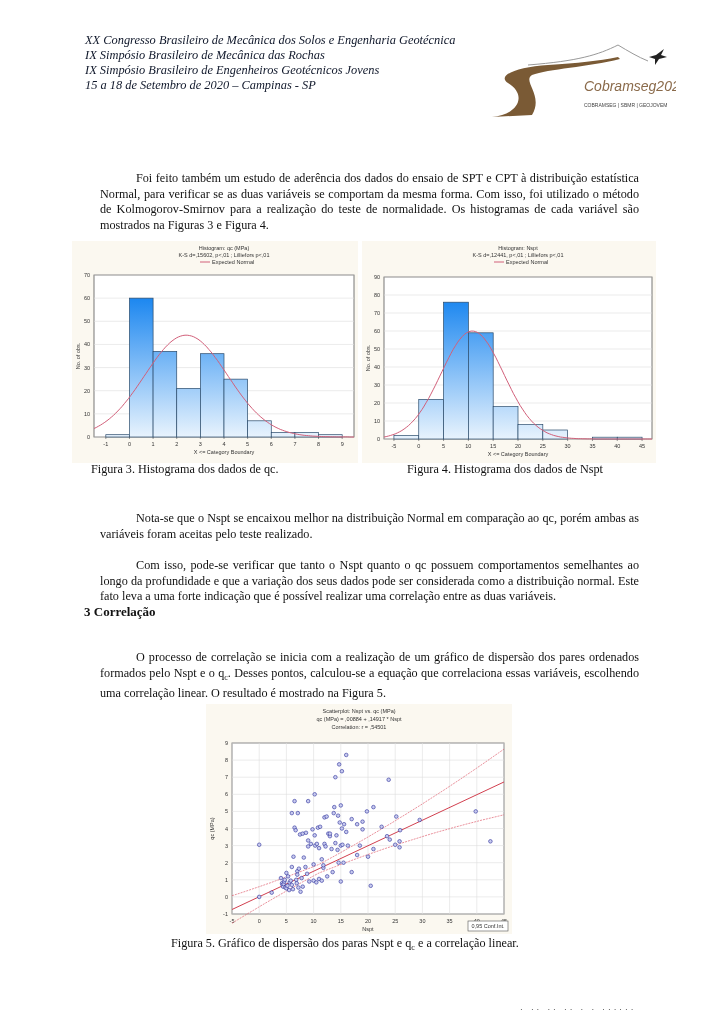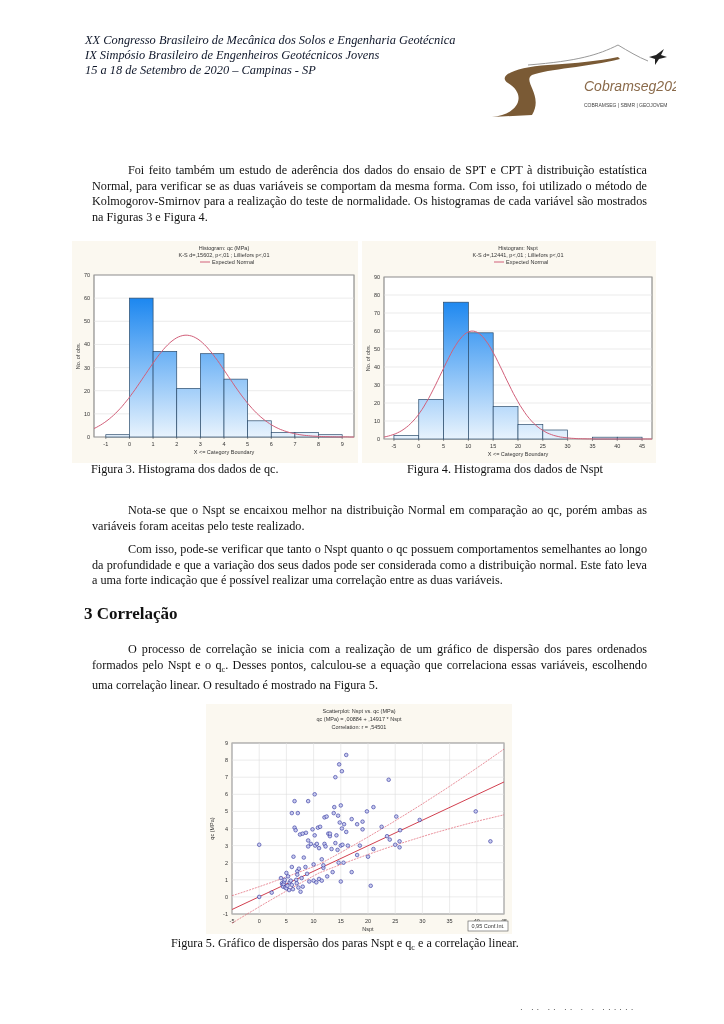--- a/index.html
+++ b/index.html
@@ -1,32 +1,33 @@
 <!DOCTYPE html>
 <html><head>
 <meta charset="utf-8">
 <style>
   html, body { margin:0; padding:0; background:#ffffff; }
   body { width:724px; height:1024px; position:relative; overflow:hidden; font-family:"Liberation Serif", serif; color:#111; }
   .header-lines { position:absolute; left:85px; top:33px; font-style:italic; font-size:12.4px; line-height:15px; color:#0f172a; }
   .header-lines div { white-space:nowrap; }
   .logo { position:absolute; left:488px; top:35px; width:188px; height:90px; }
   .para { position:absolute; left:84px; width:571px; font-size:12.2px; line-height:15.6px; text-align:justify; }
-  .para p { margin:8px; text-indent:36px; }
+  .para p { margin:16px; text-indent:36px; }
   .fig { position:absolute; background:#fbf8f0; }
   .cap { position:absolute; font-size:12.2px; white-space:nowrap; }
-  .heading { position:absolute; left:84px; top:604px; font-weight:bold; font-size:17px; }
+  .heading { position:absolute; left:84px; top:604px; font-weight:bold; font-size:13px; }
   .footer-frag { position:absolute; left:520px; top:1005px; font-size:8px; color:#444; letter-spacing:3px; font-family:"Liberation Sans", sans-serif; }
   svg text { font-family:"Liberation Sans", sans-serif; }
 </style>
 </head>
 <body>
 
 <div class="header-lines">
   <div>XX Congresso Brasileiro de Mecânica dos Solos e Engenharia Geotécnica</div>
+  <div>IX Simpósio Brasileiro de Mecânica das Rochas</div>
   <div>IX Simpósio Brasileiro de Engenheiros Geotécnicos Jovens</div>
   <div>15 a 18 de Setembro de 2020 – Campinas - SP</div>
 </div>
 
 <svg class="logo" viewBox="0 0 188 90">
   <path d="M4 82 C 30 80, 40 60, 20 48 C 8 40, 30 32, 60 30 C 90 28, 110 26, 130 22 L 132 24 C 100 32, 60 34, 44 40 C 34 46, 56 60, 44 80 Z" fill="#7a5a35"></path>
   <path d="M40 30 C 90 26, 110 20, 130 10 C 140 16, 150 22, 160 26" fill="none" stroke="#999" stroke-width="1"></path>
   <path d="M168 20 l8 -6 l-3 6 l6 2 l-8 2 l-4 6 l0 -6 l-6 -2 z" fill="#222"></path>
   <text x="96" y="56" font-size="14" fill="#8a6a4a" font-style="italic" font-family="Liberation Serif, serif">Cobramseg2020</text>
   <text x="96" y="72" font-size="5" fill="#444">COBRAMSEG | SBMR | GEOJOVEM</text>

